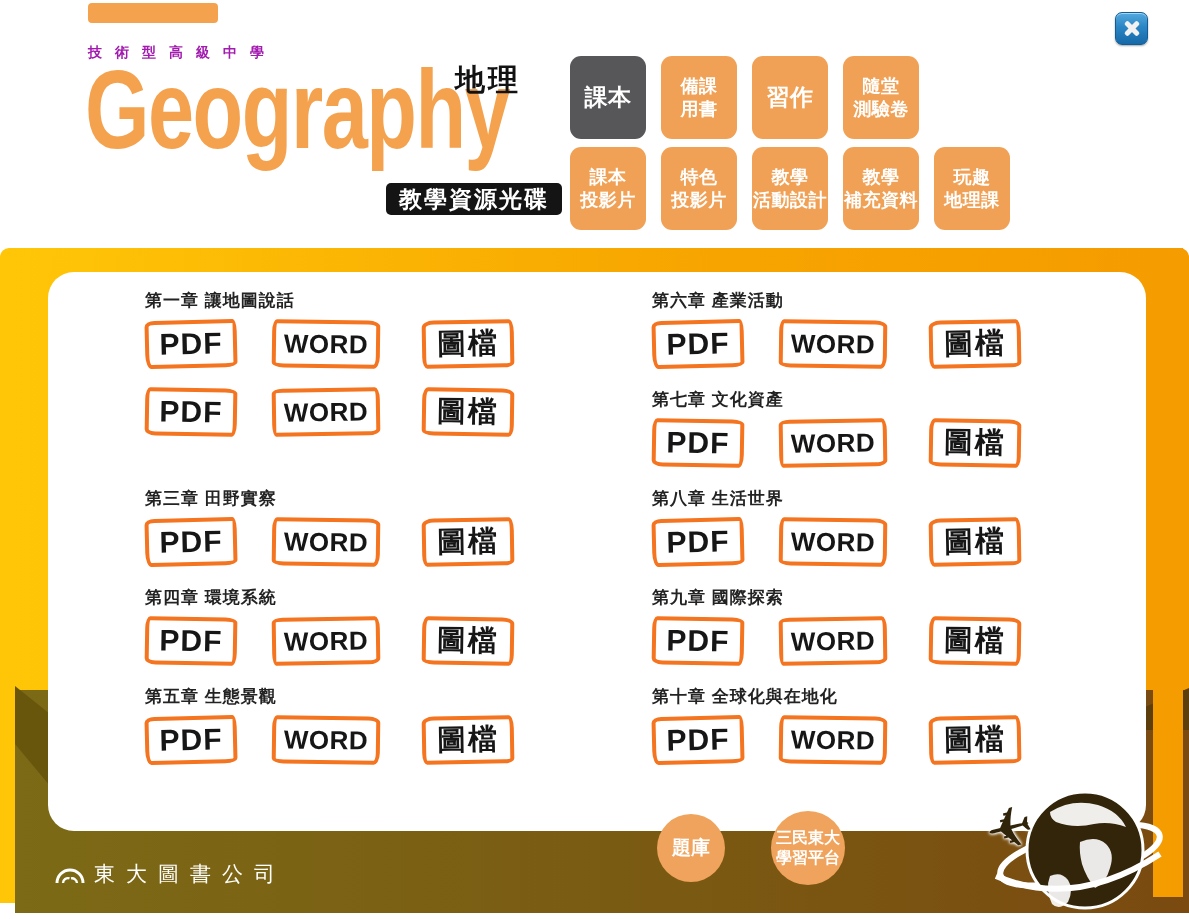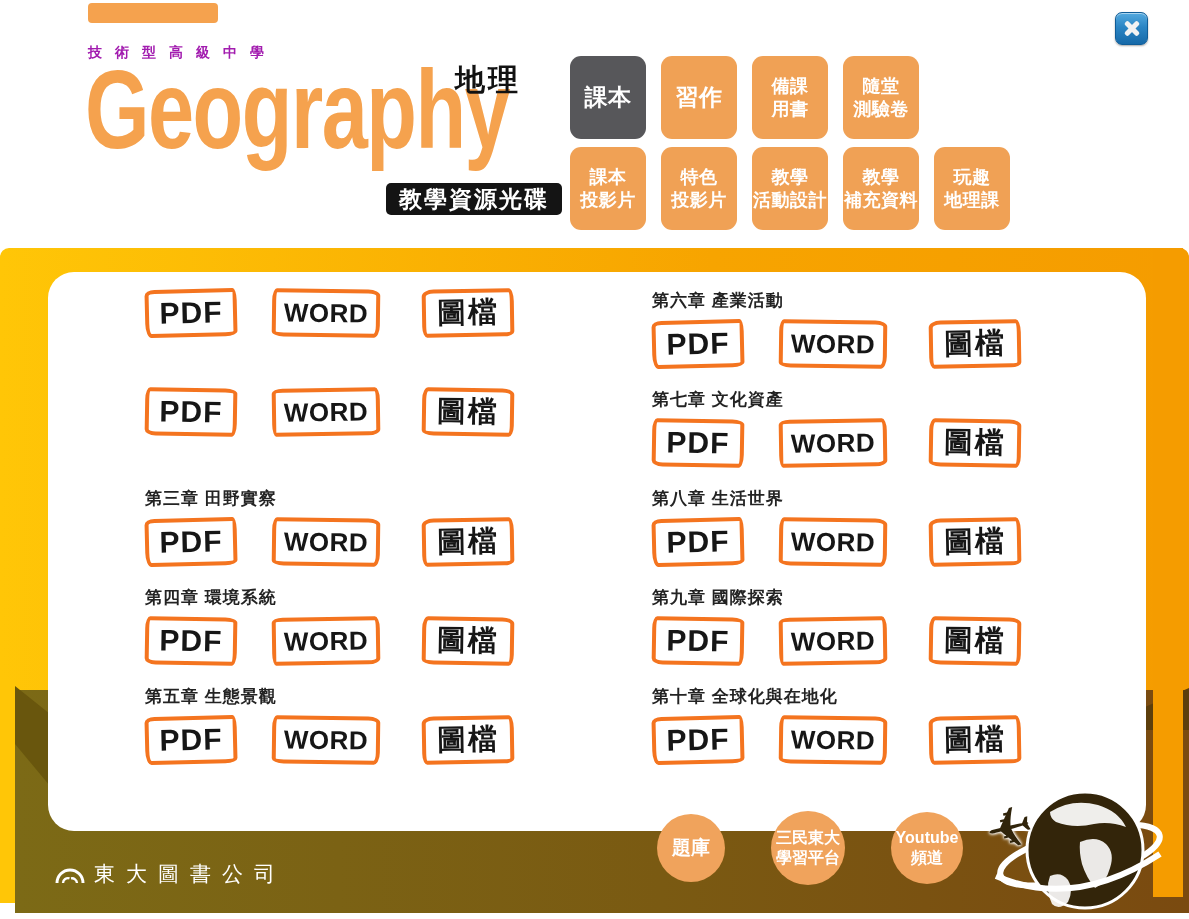--- a/index.html
+++ b/index.html
@@ -126,41 +126,42 @@
   <div class="badge">教學資源光碟</div>
   <button class="close">
     <span class="xwrap">
       <span class="xb a"></span>
         <span class="xb b"></span>
     </span>
   </button>
 
   <div class="nav-row r1">
     <button class="nav-btn single active">課本</button>
-    <button class="nav-btn single">習作</button>
     <button class="nav-btn">備課
 用書</button>
+    <button class="nav-btn single">習作</button>
     <button class="nav-btn">隨堂
 測驗卷</button>
   </div>
   <div class="nav-row r2">
     <button class="nav-btn">課本
 投影片</button>
     <button class="nav-btn">特色
 投影片</button>
     <button class="nav-btn">教學
 活動設計</button>
     <button class="nav-btn">教學
 補充資料</button>
     <button class="nav-btn">玩趣
 地理課</button>
   </div>
 
   <div class="col left">
     <div class="chap">
+      <div class="chap-title">第一章 讓地圖說話</div>
       <div class="chap-row">
         <button class="sk b-pdf">PDF</button>
         <button class="sk b-word">WORD</button>
         <button class="sk b-img">圖檔</button>
       </div>
     </div>
     <div class="chap">
       <div class="chap-row">
         <button class="sk b-pdf">PDF</button>
         <button class="sk b-word">WORD</button>
@@ -241,22 +242,20 @@
       <path d="M2 20 A13 13 0 0 1 28 20" stroke="#fff" stroke-width="3" fill="none"></path>
       <path d="M8 20 A5 5 0 0 1 14.5 15.4" stroke="#fff" stroke-width="2.4" fill="none"></path>
       <path d="M16 15.4 A5 5 0 0 1 22 20" stroke="#fff" stroke-width="2.4" fill="none"></path>
     </svg>
     <span class="pub-text">東大圖書公司</span>
   </div>
 
   <button class="circle c1">題庫</button>
   <button class="circle c2">三民東大
 學習平台</button>
-  <button class="circle c3">Youtube
-頻道</button>
 
   <svg class="globe" width="150" height="139" viewBox="0 0 150 139" style="overflow:visible">
     <ellipse cx="72" cy="75" rx="82" ry="24" stroke="#fff" stroke-width="6" fill="none" transform="rotate(-14 72 75)"></ellipse>
     <circle cx="77" cy="70" r="58" fill="#33250A" stroke="#fff" stroke-width="3"></circle>
     <path d="M42 32 q22 -14 48 -7 q20 6 28 22 q-16 -6 -32 -3 q-20 5 -38 -2 q-6 -4 -6 -10 z" fill="#fff" opacity="0.92"></path>
     <path d="M72 62 q16 -7 26 2 q9 9 4 24 q-4 15 -15 20 q-9 -11 -13 -24 q-3 -12 -2 -22 z" fill="#fff" opacity="0.9"></path>
     <path d="M42 96 q11 -5 18 4 q6 9 0 22 q-9 9 -16 2 q-7 -15 -2 -28 z" fill="#fff" opacity="0.9"></path>
     <path d="M-12 96 q78 34 164 -22" stroke="#fff" stroke-width="6" fill="none"></path>
   </svg>
   <span class="plane">✈</span>

